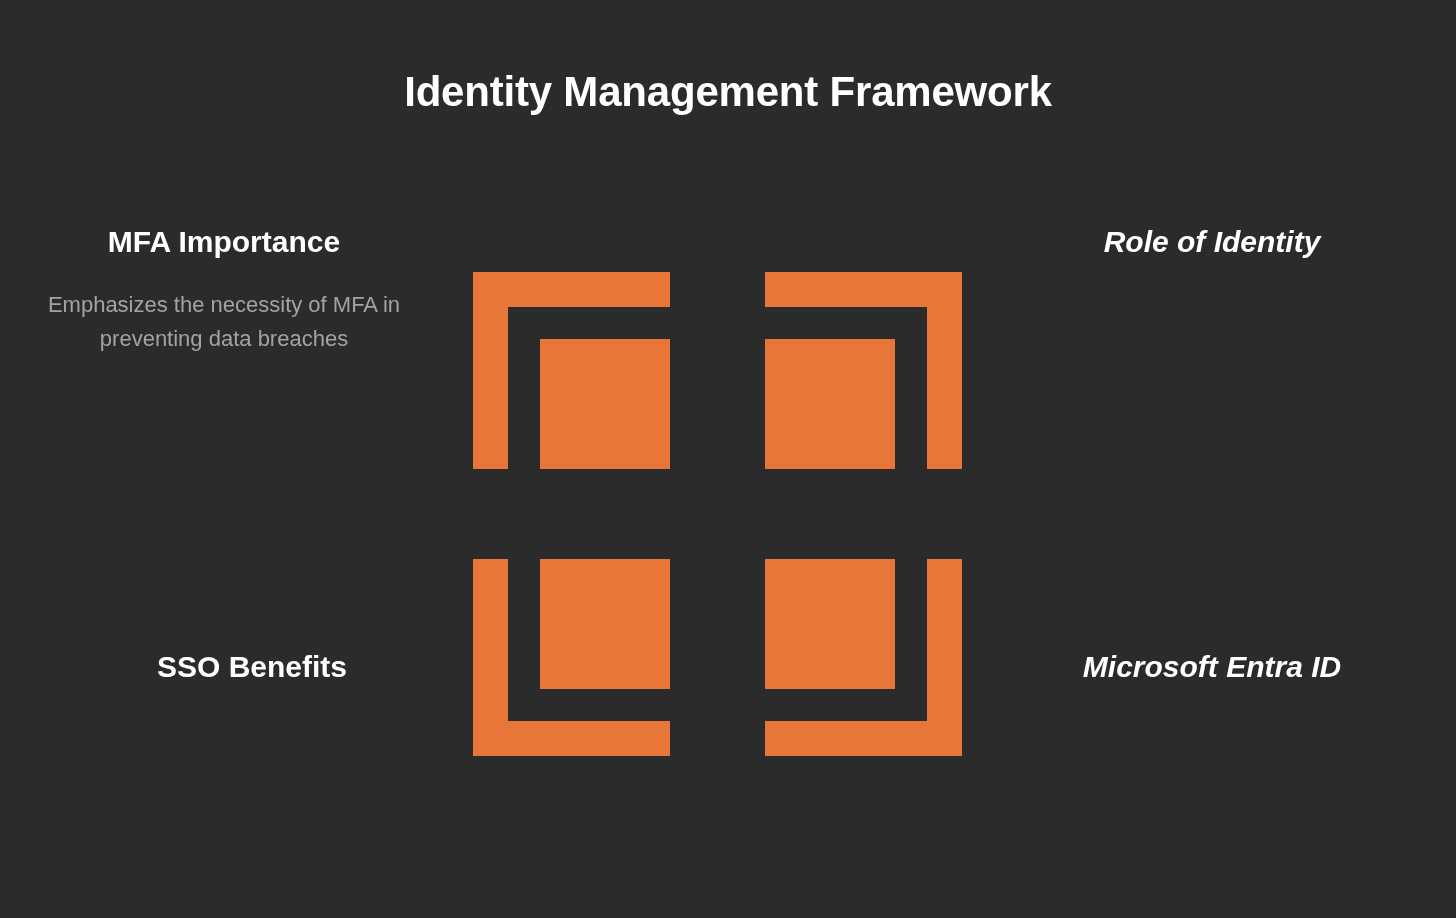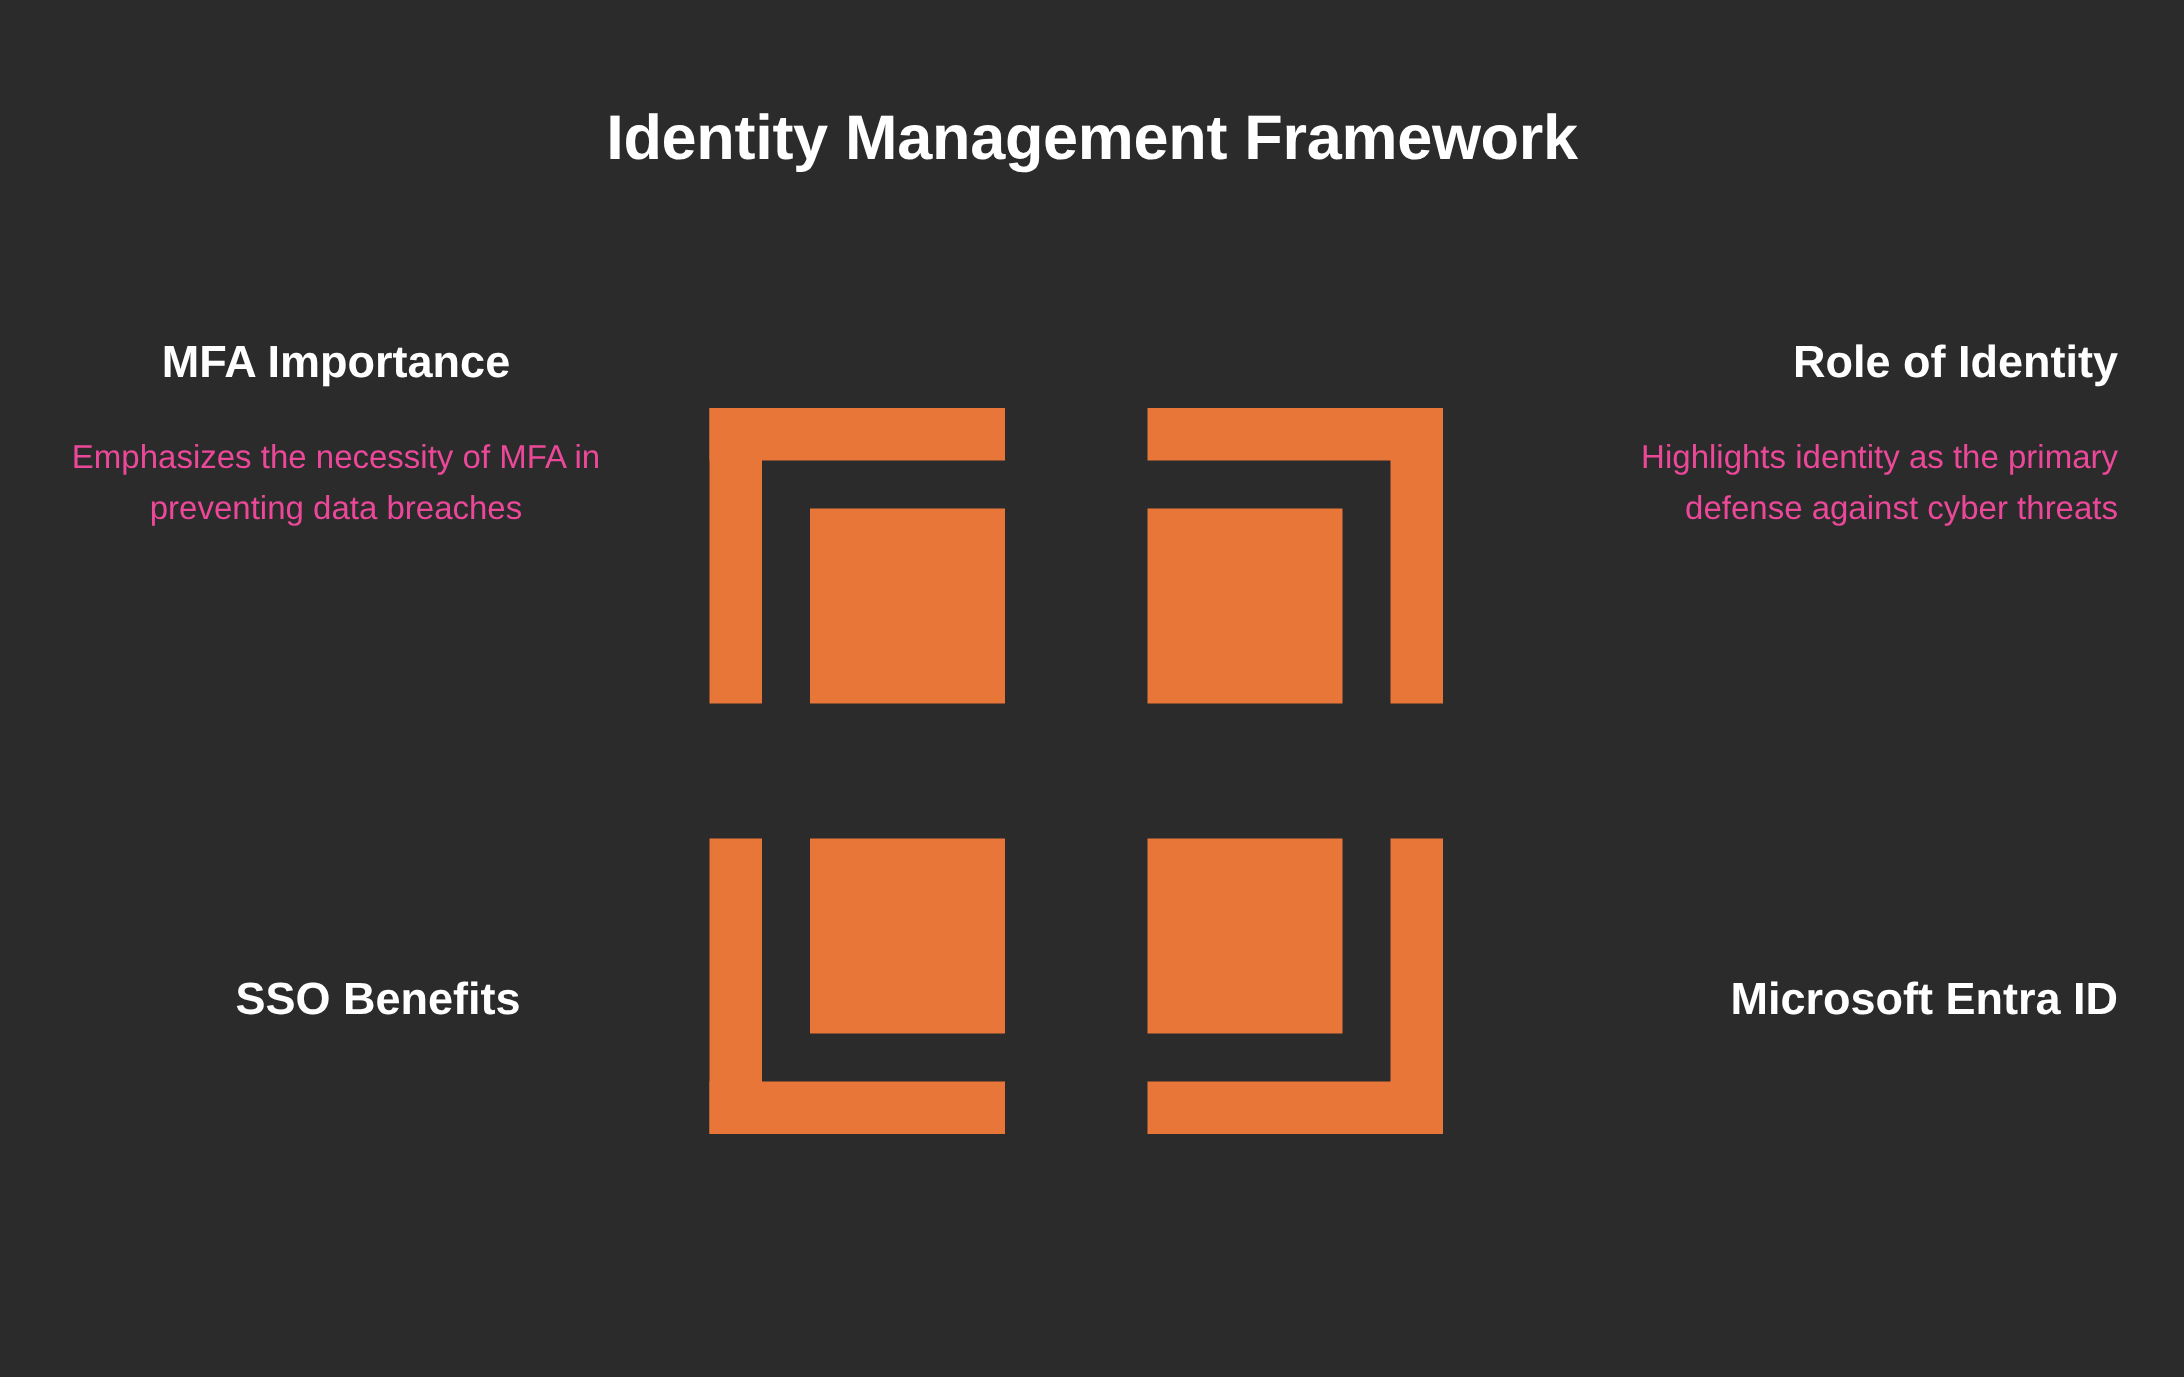--- a/index.html
+++ b/index.html
@@ -40,29 +40,29 @@
     width: 400px;
   }
   .block .heading {
     color: #ffffff;
     font-size: 30px;
     font-weight: bold;
     line-height: 1.2;
     margin: 0 0 28px 0;
   }
   .block .body {
-    color: #ec4899;
+    color: #a3a3a3;
     font-size: 22px;
     font-weight: normal;
     line-height: 1.55;
     margin: 0;
   }
 
   .block-left  { text-align: center; left: 24px; }
-  .block-right { text-align: right;  left: 1012px; }
+  .block-right { text-align: center;  left: 1012px; font-style: italic; }
 
   .block-tl { top: 224px; }
   .block-tr { top: 224px; }
   .block-bl { top: 649px; margin-left: 28px; }
   .block-br { top: 649px; }
 
   .block-bl .heading { margin-bottom: 28px; }
   .block-br .heading { margin-bottom: 12px; }
 
   
@@ -106,21 +106,20 @@
 
   <div class="title">Identity Management Framework</div>
 
   <div class="block block-left block-tl">
     <p class="heading">MFA Importance</p>
     <p class="body">Emphasizes the necessity of MFA in preventing data breaches</p>
   </div>
 
   <div class="block block-right block-tr">
     <p class="heading">Role of Identity</p>
-    <p class="body">Highlights identity as the primary defense against cyber threats</p>
   </div>
 
   <div class="block block-left block-bl">
     <p class="heading">SSO Benefits</p>
   </div>
 
   <div class="block block-right block-br">
     <p class="heading">Microsoft Entra ID</p>
   </div>
 

